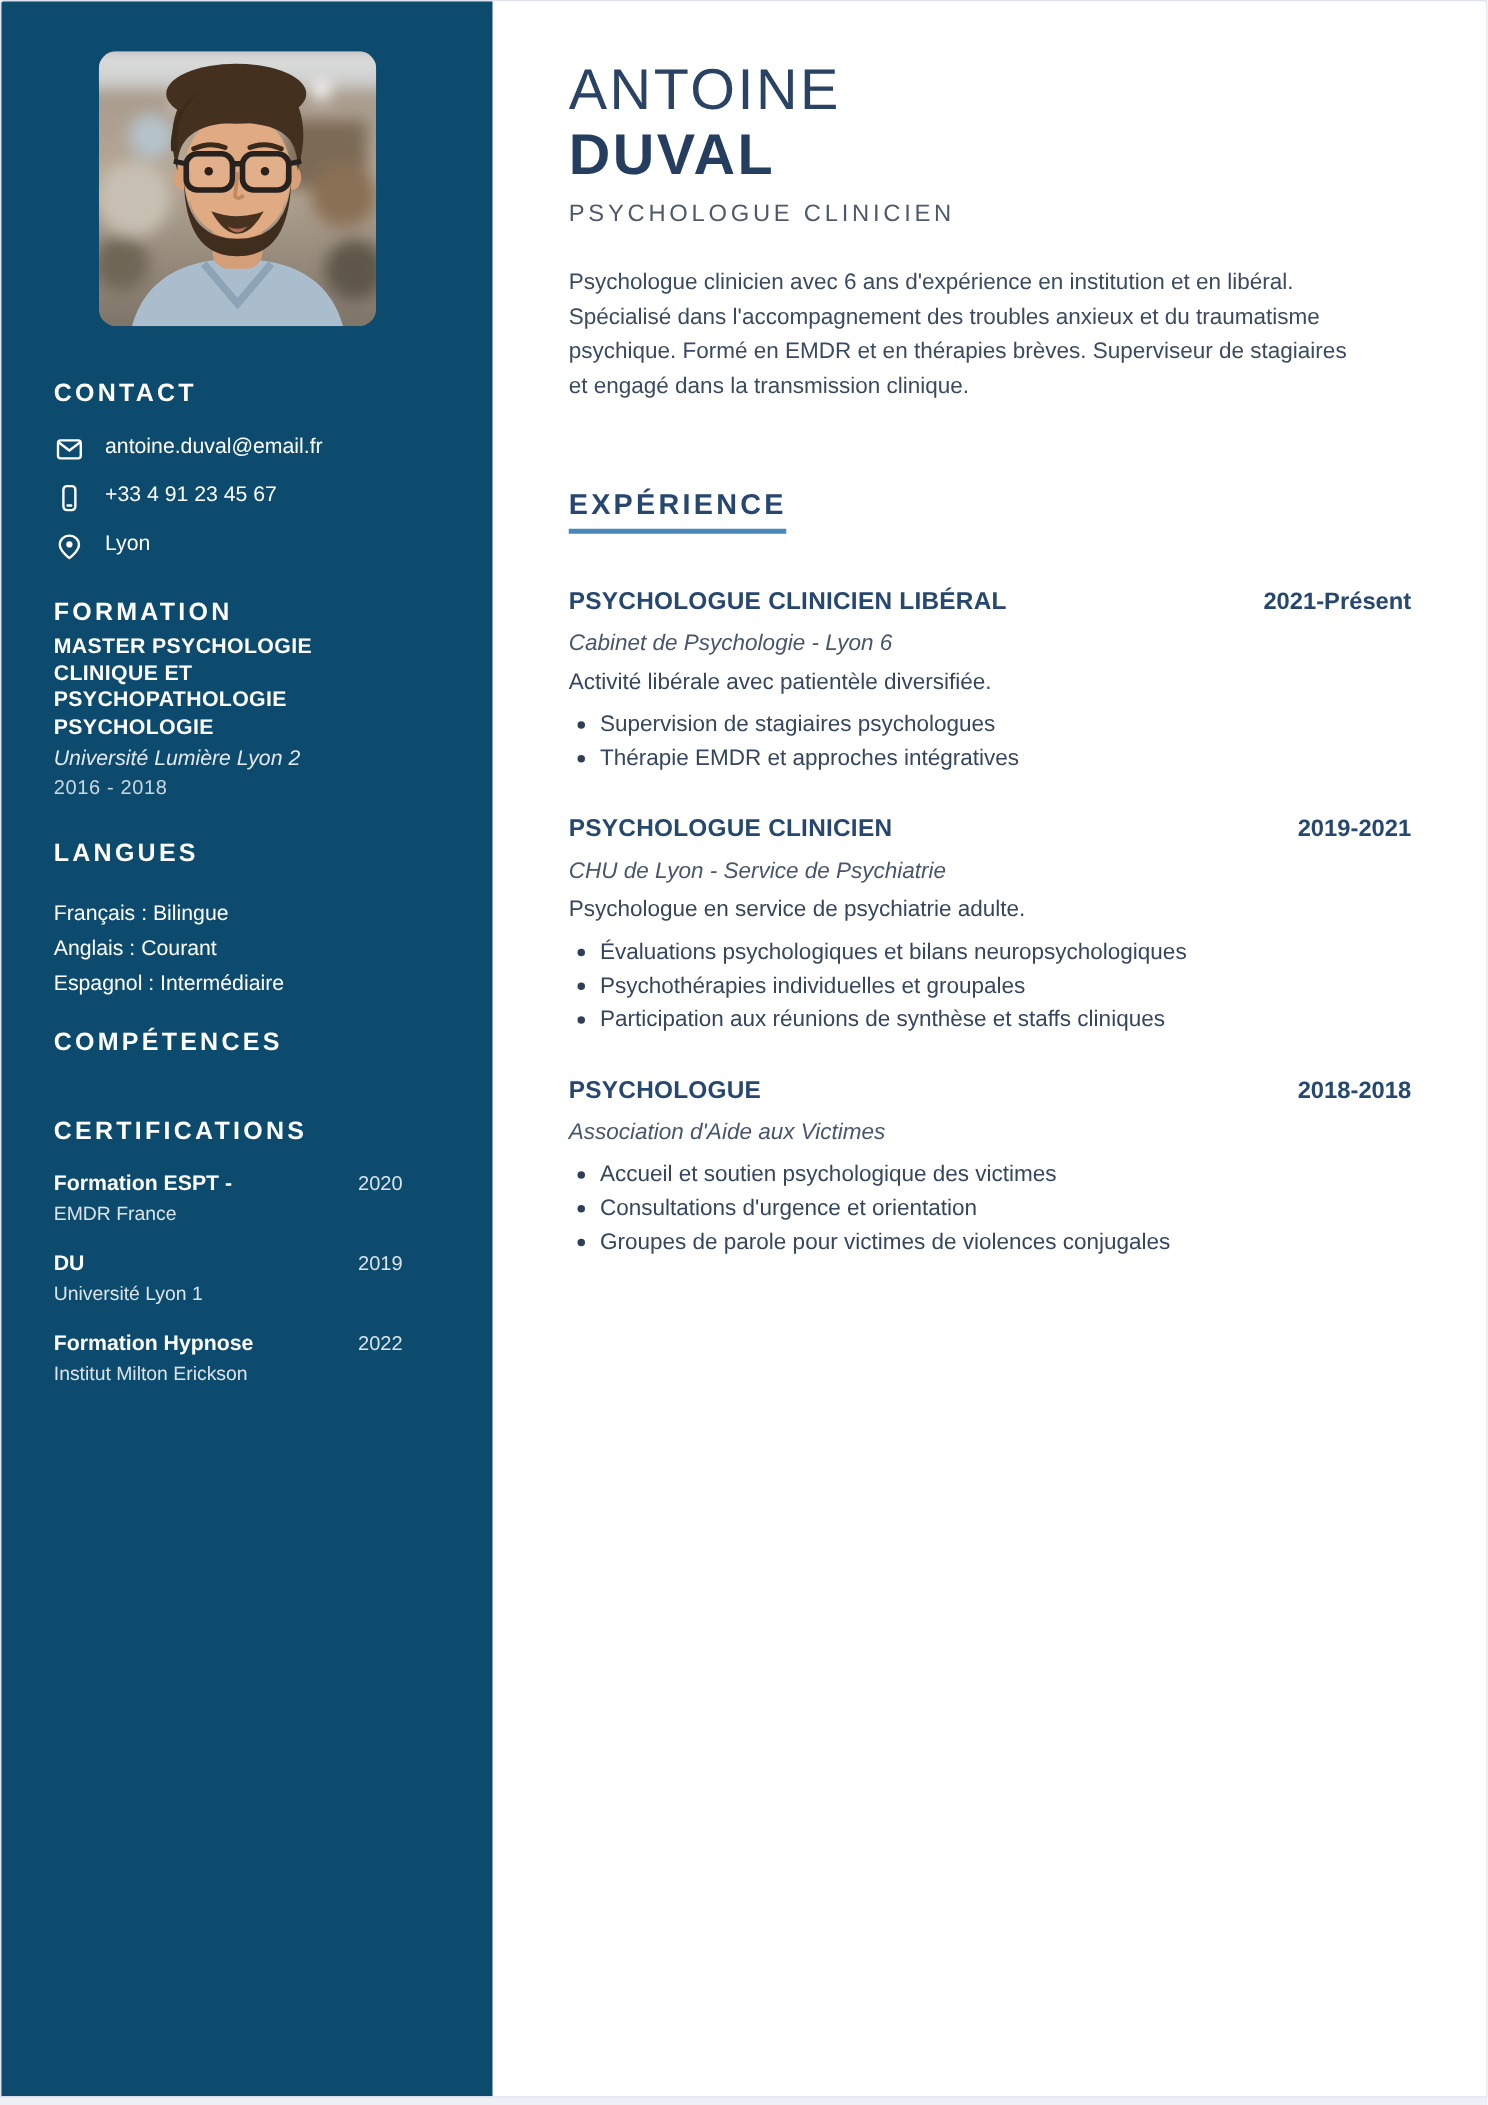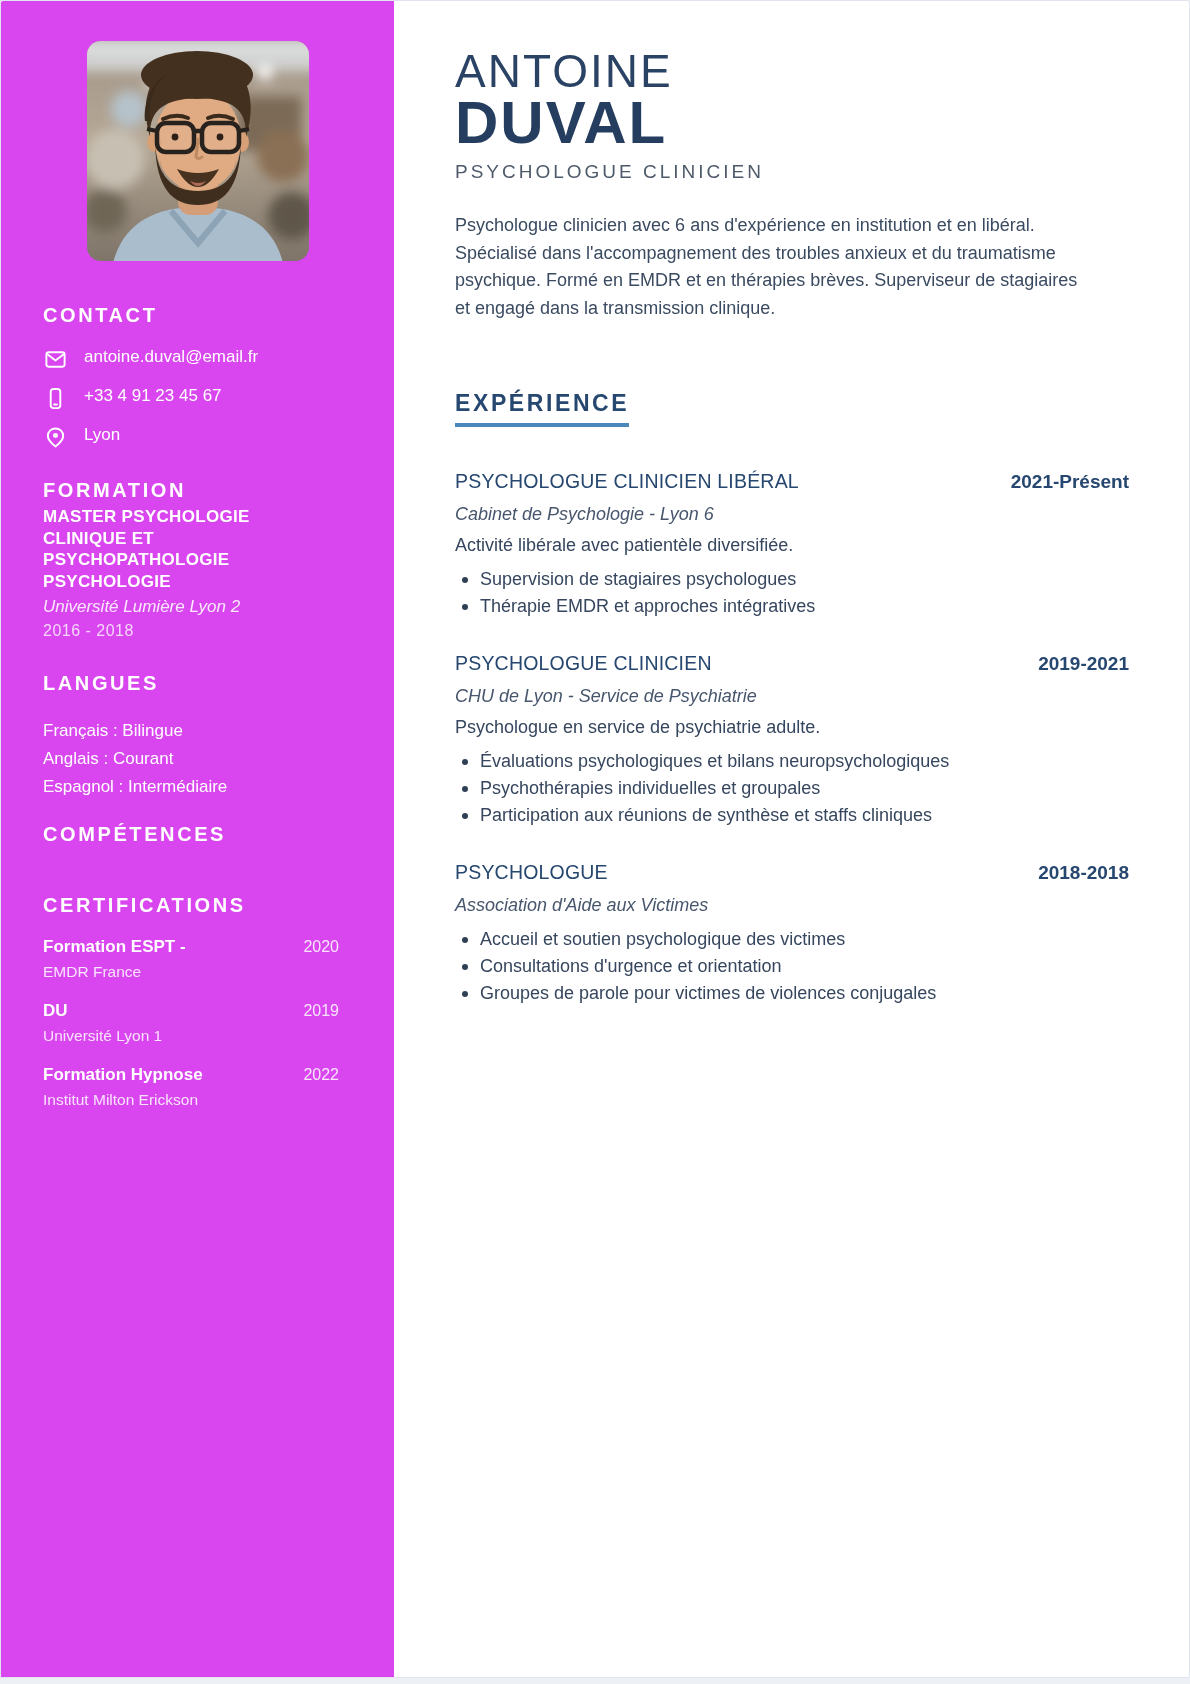--- a/index.html
+++ b/index.html
@@ -15,23 +15,23 @@
     background: #ffffff;
     border: 1px solid #dfe4ee;
     border-radius: 3px 3px 0 0;
     display: flex;
     overflow: hidden;
   }
 
   
   .sidebar {
     flex: 0 0 393px; width: 393px;
-    background: #d946ef;
+    background: #0c4a6e;
     color: #ffffff;
-    padding: 40px 41px 0 42px;
+    padding: 40px 58px 0 42px;
   }
   .photo-wrap {
     width: 222px; height: 220px;
     margin: 0 auto;
     border-radius: 14px;
     overflow: hidden;
   }
   .photo-wrap svg { display: block; }
 
   .side-heading {
@@ -62,42 +62,42 @@
   .cert-year { font-size: 16px; color: rgba(255,255,255,0.85); }
   .cert-org { margin-top: 6px; font-size: 15.5px; color: rgba(255,255,255,0.85); }
 
   
   .main { flex: 1; padding: 44px 60px 0 61px; }
   .first-name {
     font-size: 46px; line-height: 52px; font-weight: normal;
     color: #2a4364; letter-spacing: 2px;
   }
   .last-name {
-    font-size: 60px; line-height: 52px; font-weight: bold;
+    font-size: 46px; line-height: 52px; font-weight: bold;
     color: #253e5f; letter-spacing: 2px;
   }
   .job-title-sub {
     margin-top: 12px; font-size: 19px; letter-spacing: 3px;
     color: #4e5a6a;
   }
   .summary {
     margin-top: 29px; font-size: 18px; line-height: 27.5px;
     color: #3a4a60; max-width: 628px;
   }
   .exp-heading {
     margin-top: 50px; display: inline-block;
     font-size: 23px; font-weight: bold; letter-spacing: 2.6px;
     color: #26476f;
     padding-bottom: 6px;
     border-bottom: 4px solid #4a87ba;
   }
   .jobs { margin-top: 43px; }
   .job { margin-bottom: 32px; }
   .job-head { display: flex; justify-content: space-between; align-items: baseline; }
-  .job-name { font-size: 19.5px; font-weight: normal; color: #26476f; letter-spacing: 0.2px; line-height: 22px; }
+  .job-name { font-size: 19.5px; font-weight: bold; color: #26476f; letter-spacing: 0.2px; line-height: 22px; }
   .job-dates { font-size: 19px; font-weight: bold; color: #26476f; white-space: nowrap; }
   .company { margin-top: 11px; font-style: italic; font-size: 18px; color: #47566c; line-height: 21px; }
   .desc { margin-top: 10px; font-size: 18px; color: #36465e; line-height: 21px; }
   .bullets { list-style: none; margin: 10px 0 0 0; padding: 0; }
   .bullets li {
     position: relative; padding-left: 25px;
     font-size: 18px; line-height: 27px; color: #36465e;
   }
   .bullets li::before {
     content: ""; position: absolute; left: 7px; top: 10.5px;

